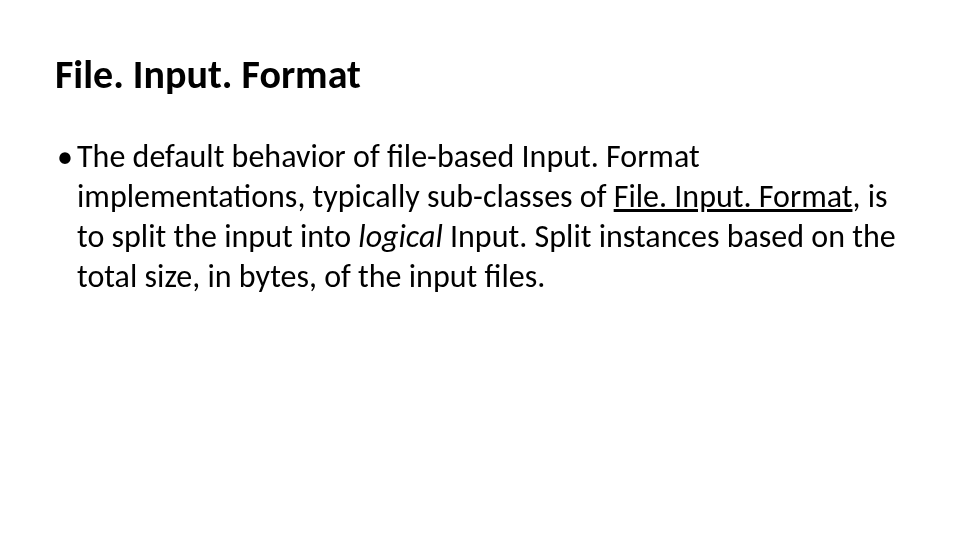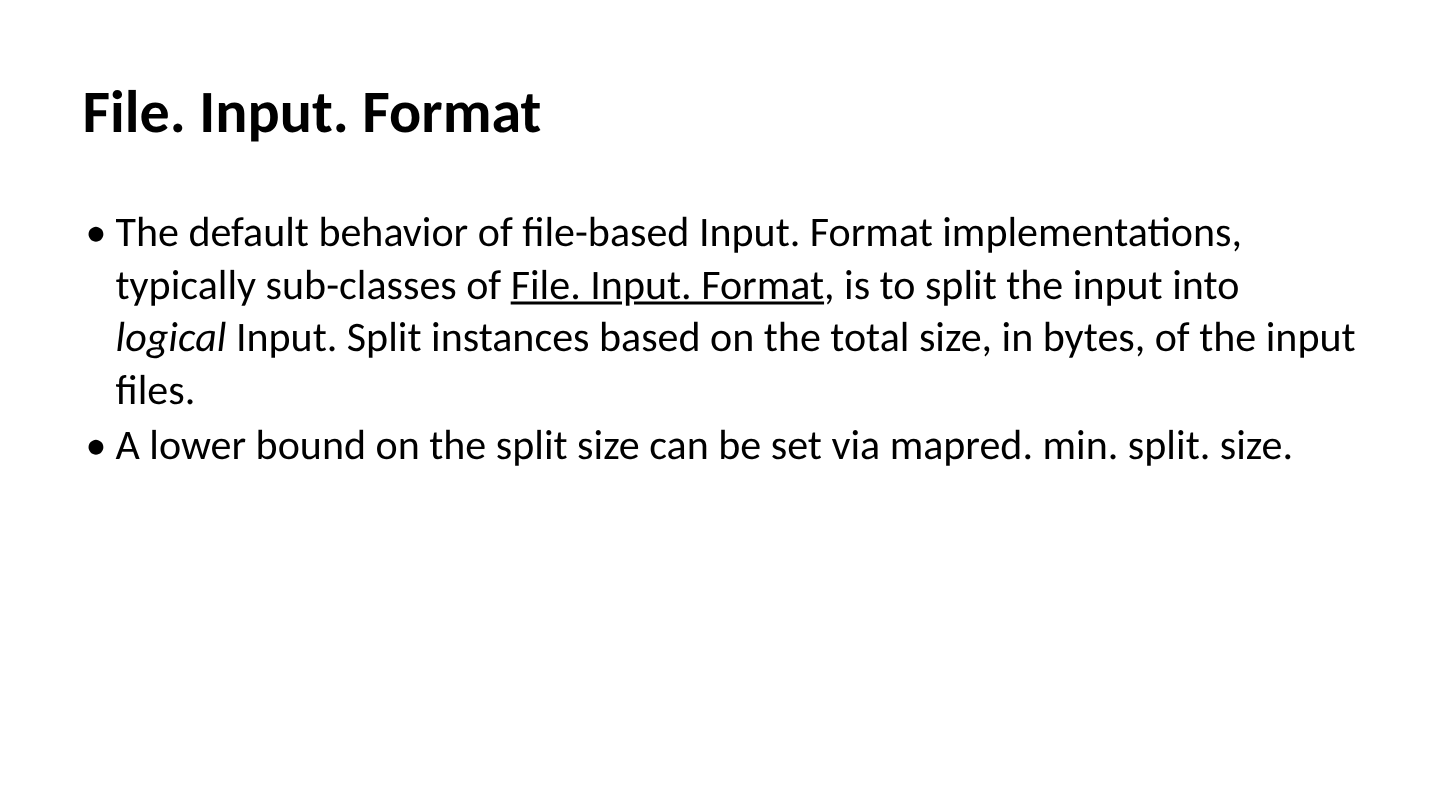--- a/index.html
+++ b/index.html
@@ -18,21 +18,21 @@
     box-sizing: border-box;
     padding: 50px 55px 5px 55px;
   }
   .title {
     font-size: 40px;
     font-weight: 700;
     letter-spacing: 0px;
     margin: 0 0 38px 0;
   }
   .body {
-    font-size: 28px;
+    font-size: 32px;
     line-height: 1.25;
   }
   ul.bullets {
     list-style: none;
     margin: 0;
     padding: 0;
   }
   ul.bullets > li {
     position: relative;
     padding-left: 22px;
@@ -56,18 +56,15 @@
 <body>
 
 <div class="slide">
   <h1 class="title">File. Input. Format</h1>
 
   <div class="body">
     <ul class="bullets">
       <li>
         <span>The default behavior of file-based Input. Format implementations, typically sub-classes of </span><span class="link">File. Input. Format</span><span>, is to split the input into </span><span class="italic">logical</span><span> Input. Split instances based on the total size, in bytes, of the input files.</span>
       </li>
-      <li>
-        <span>A lower bound on the split size can be set via mapred. min. split. size.</span>
-      </li>
     </ul>
   </div>
 </div>
 
 </body></html>

